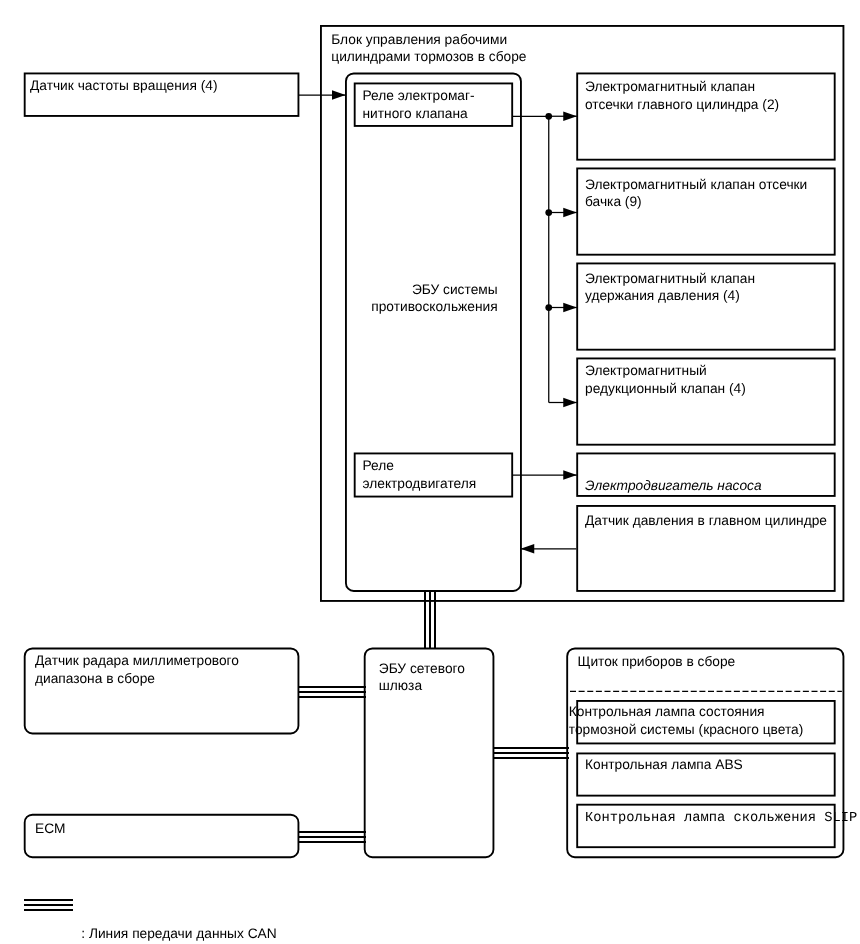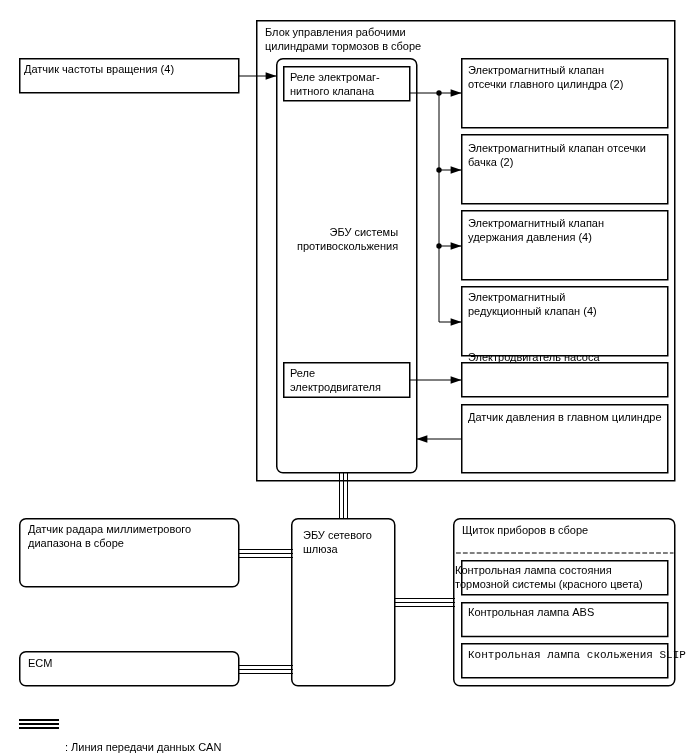--- a/index.html
+++ b/index.html
@@ -106,26 +106,26 @@
 
   <div class="tx" style="left:290px;top:70px;">Реле электромаг-
 нитного клапана</div>
 
   <div class="tx" style="left:290px;top:366px;">Реле
 электродвигателя</div>
 
   <div class="tx" style="left:468px;top:63px;">Электромагнитный клапан
 отсечки главного цилиндра (2)</div>
   <div class="tx" style="left:468px;top:141px;">Электромагнитный клапан отсечки
-бачка (2)</div>
+бачка (9)</div>
   <div class="tx" style="left:468px;top:216px;">Электромагнитный клапан
 удержания давления (4)</div>
   <div class="tx" style="left:468px;top:290px;">Электромагнитный
 редукционный клапан (4)</div>
-  <div class="tx" style="left:468px;top:350px;">Электродвигатель насоса</div>
+  <div class="tx" style="left:468px;top:382px;font-style:italic;">Электродвигатель насоса</div>
   <div class="tx" style="left:28px;top:522px;">Датчик радара миллиметрового
 диапазона в сборе</div>
 
   <div class="tx" style="left:468px;top:410px;">Датчик давления в главном цилиндре</div>
   <div class="tx" style="left:28px;top:656px;">ECM</div>
   <div class="tx" style="left:303px;top:528px;">ЭБУ сетевого
 шлюза</div>
   <div class="tx" style="left:462px;top:523px;">Щиток приборов в сборе</div>
   <div class="tx" style="left:455px;top:563px;">Контрольная лампа состояния
 тормозной системы (красного цвета)</div>

